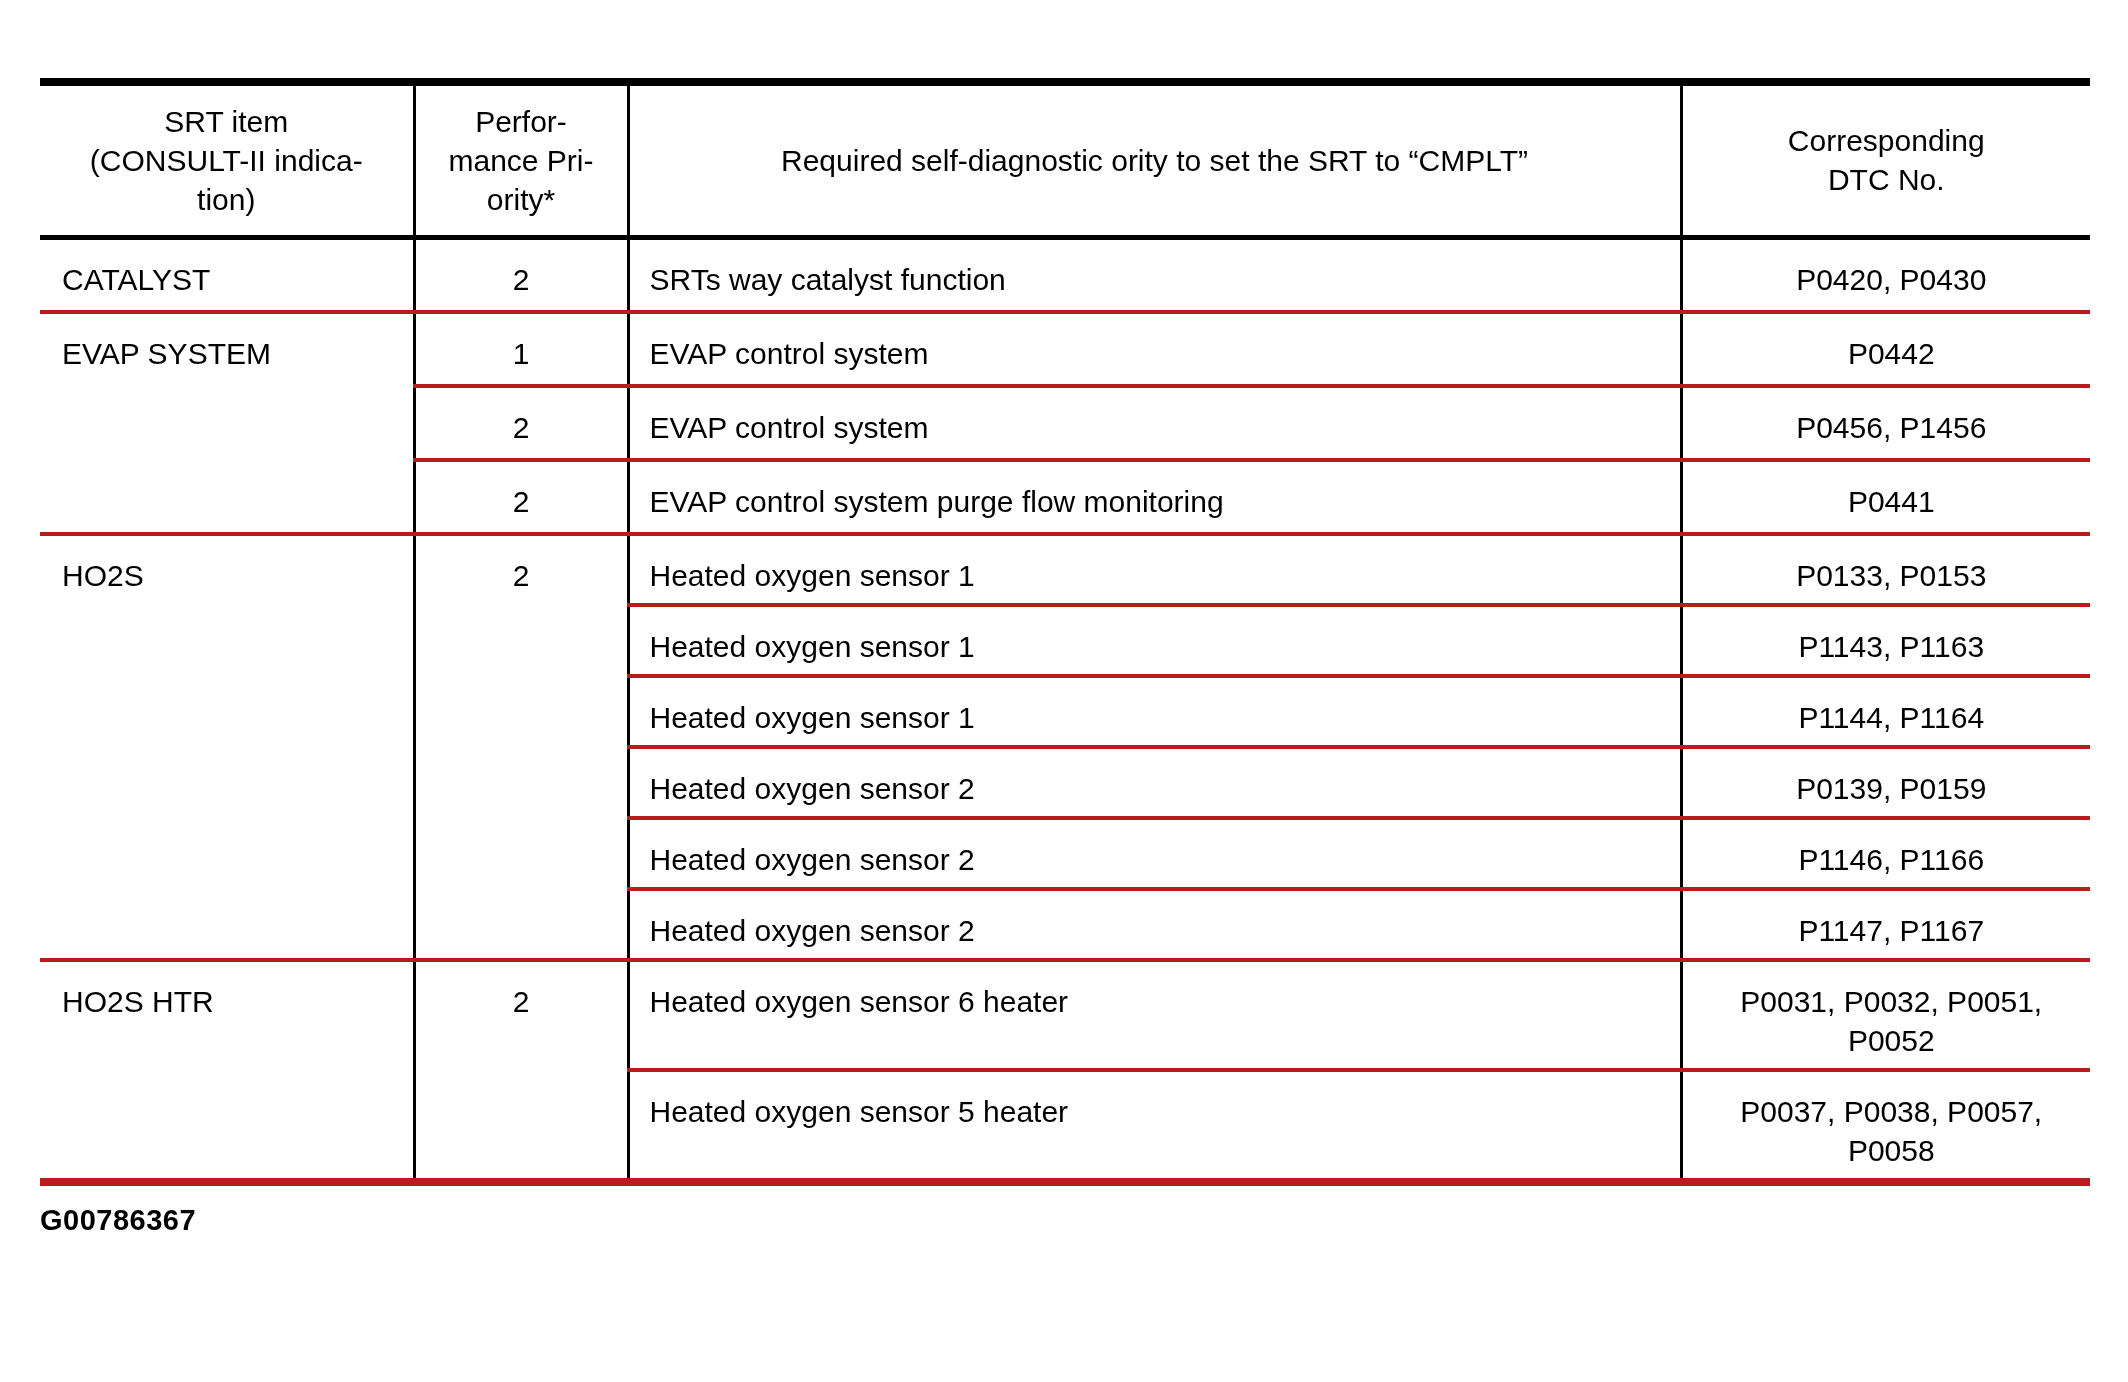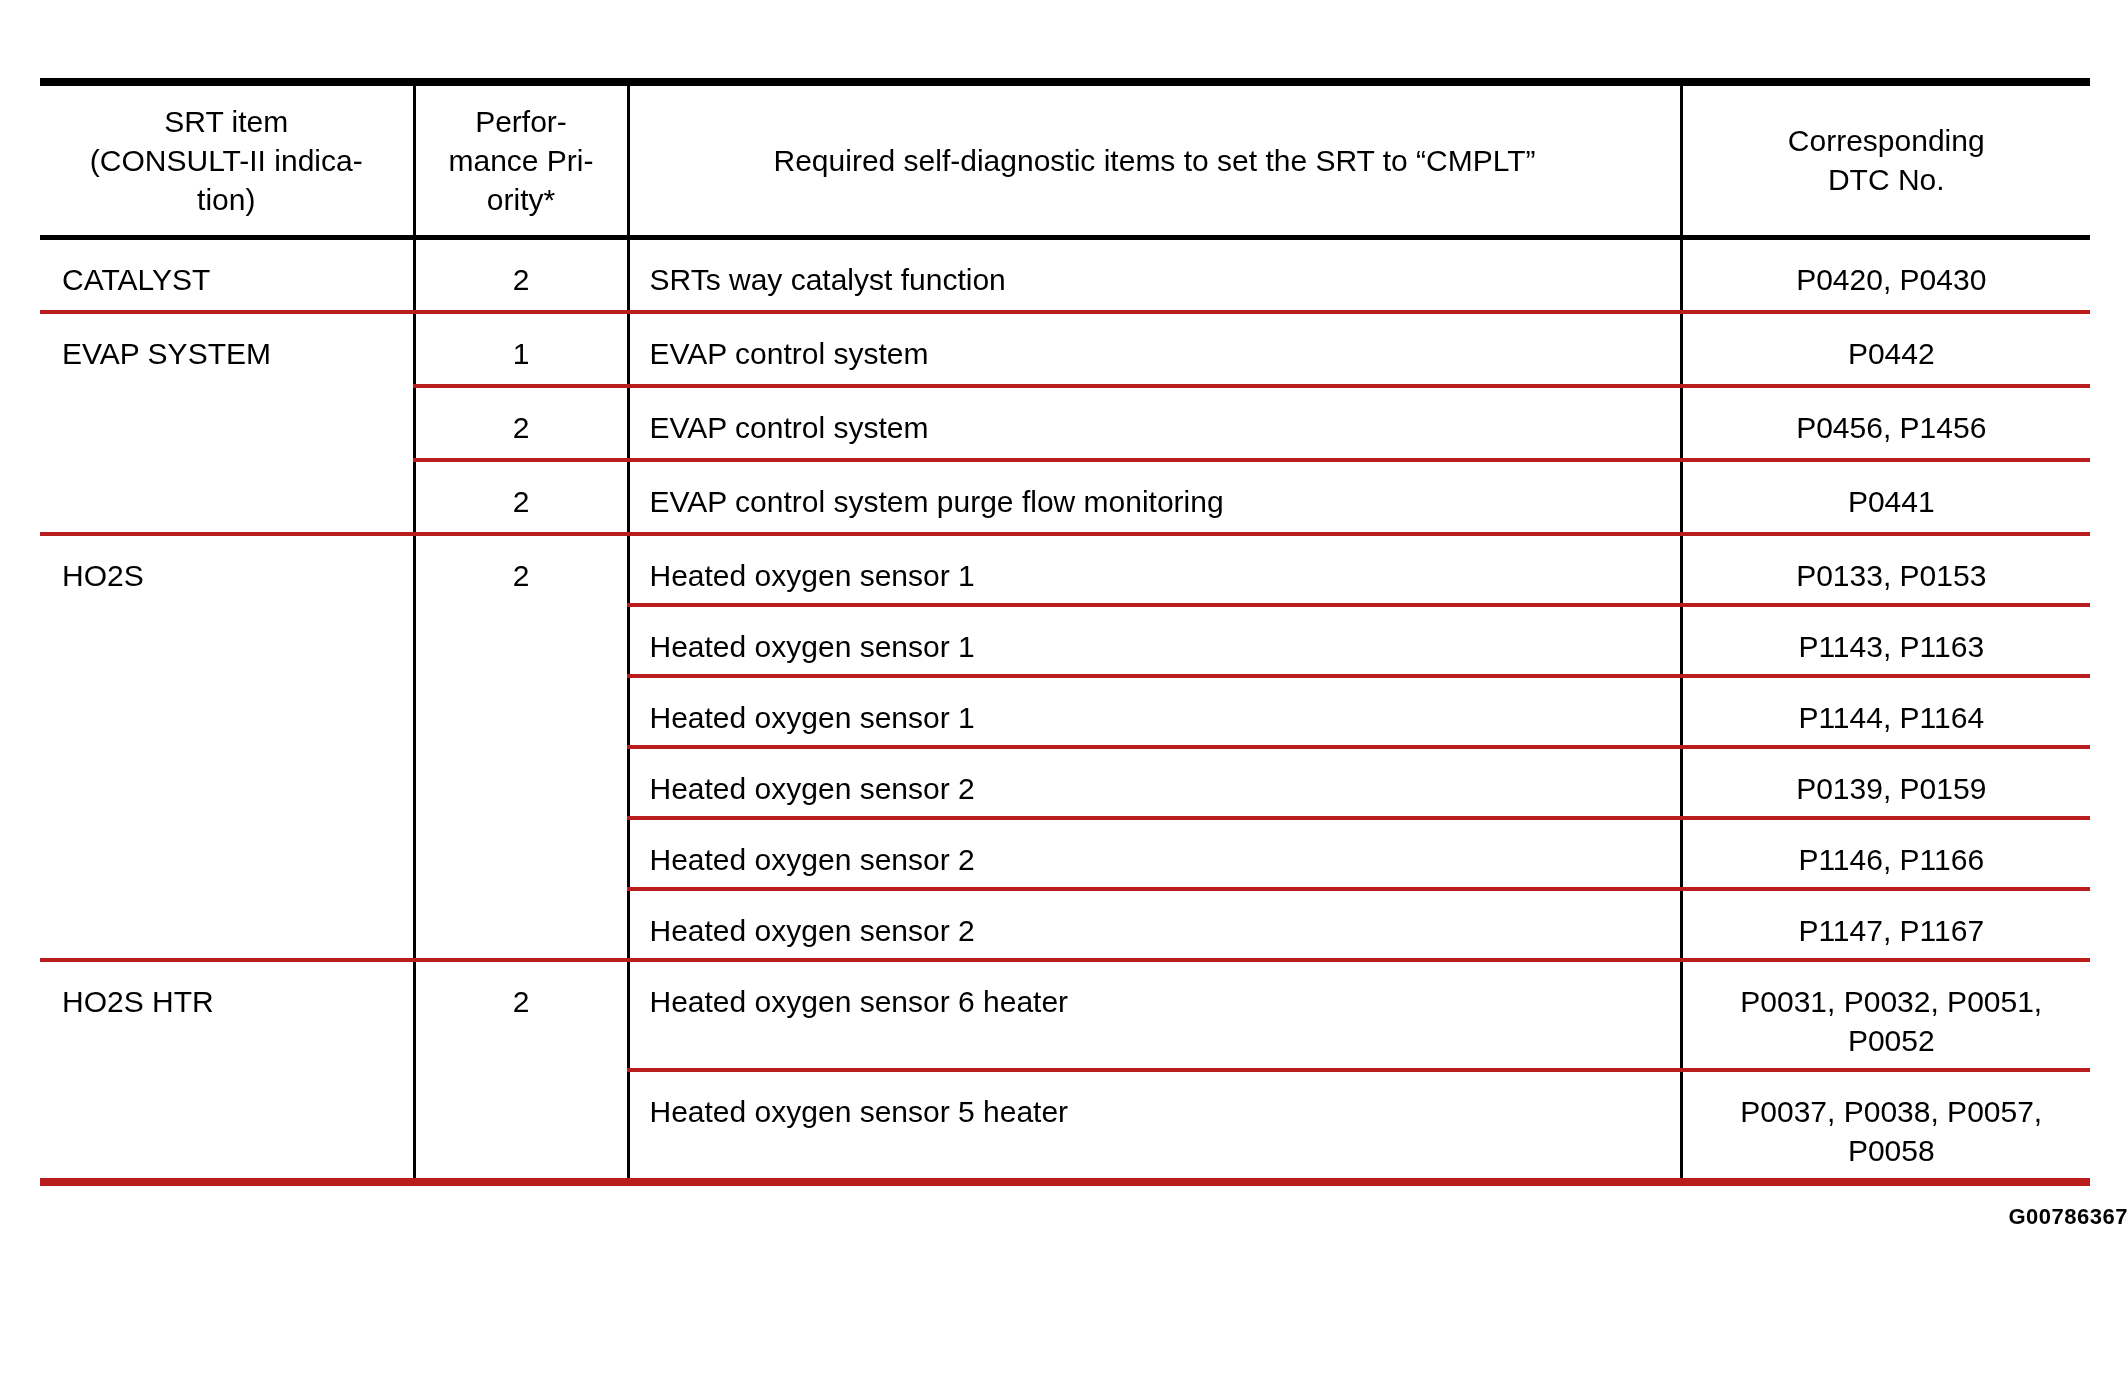--- a/index.html
+++ b/index.html
@@ -58,25 +58,24 @@
   tr.rh-ho2s td { height: 71px; }
   tr.rh-htr  td { height: 110px; }
   .footnote {
     margin: 14px 0 0 28px;
     width: 2072px;
     font-size: 30px;
     line-height: 1.32;
     white-space: pre-line;
   }
   .figure-id {
-    margin: 18px 0 0 40px;
-    font-size: 22px;
+    margin: 18px 11px 0 40px;
+    font-size: 29px;
     font-weight: 700;
     letter-spacing: 0.5px;
-    text-align: right;
   }
 </style>
 </head>
 <body>
 
 <div class="page">
 
   <table class="srt">
     <colgroup>
       <col style="width:374px">
@@ -85,21 +84,21 @@
       <col style="width:409px">
     </colgroup>
     <thead>
       <tr>
         <th class="br3">SRT item
 (CONSULT-II indica-
 tion)</th>
         <th class="br3">Perfor-
 mance Pri-
 ority*</th>
-        <th class="br3">Required self-diagnostic items to set the SRT to “CMPLT”</th>
+        <th class="br3">Required self-diagnostic ority to set the SRT to “CMPLT”</th>
         <th>Corresponding
 DTC No.</th>
       </tr>
     </thead>
     <tbody>
 
       <tr class="rh-cat">
         <td class="c1 br3">CATALYST</td>
         <td class="c2 br3">2</td>
         <td class="c3 br3">SRTs way catalyst function</td>

